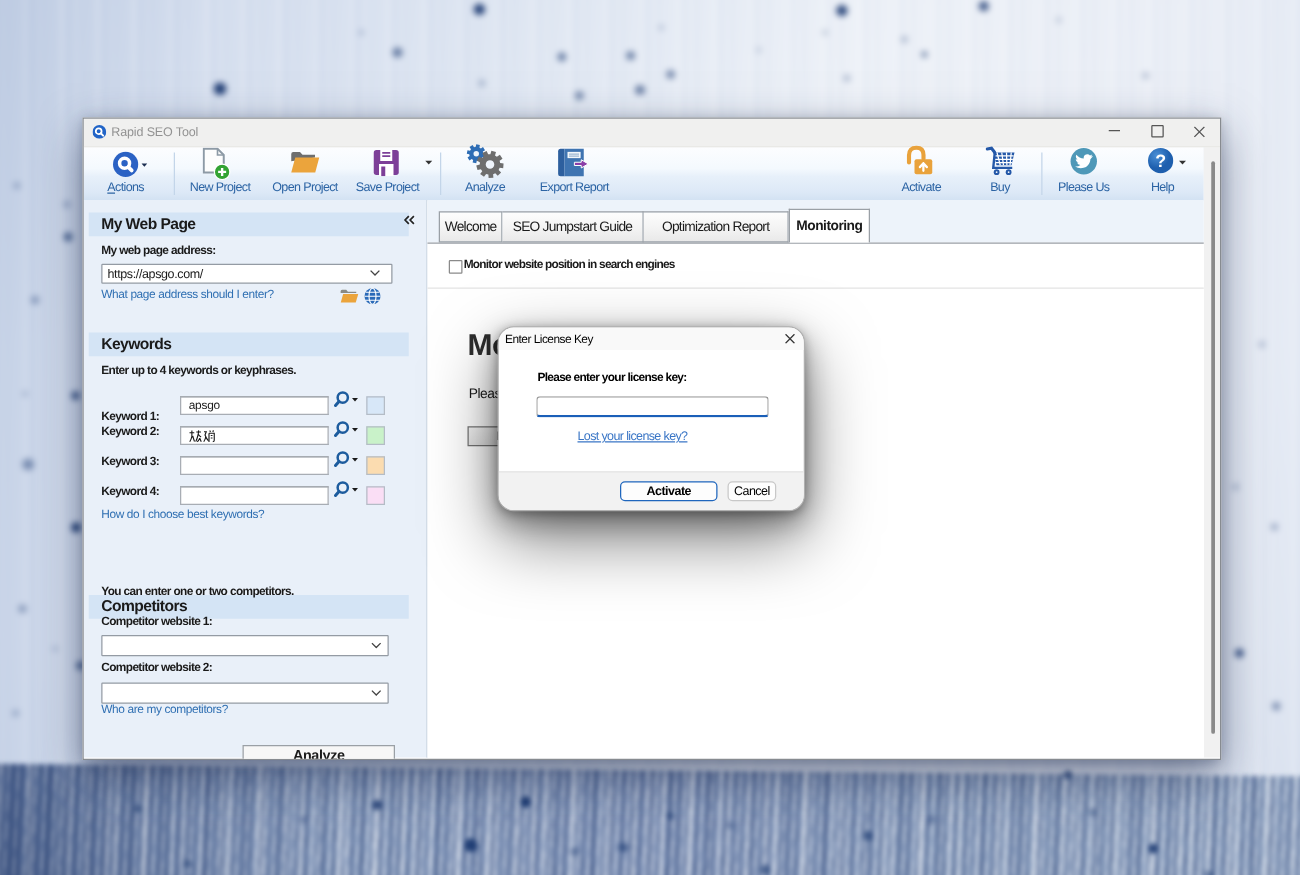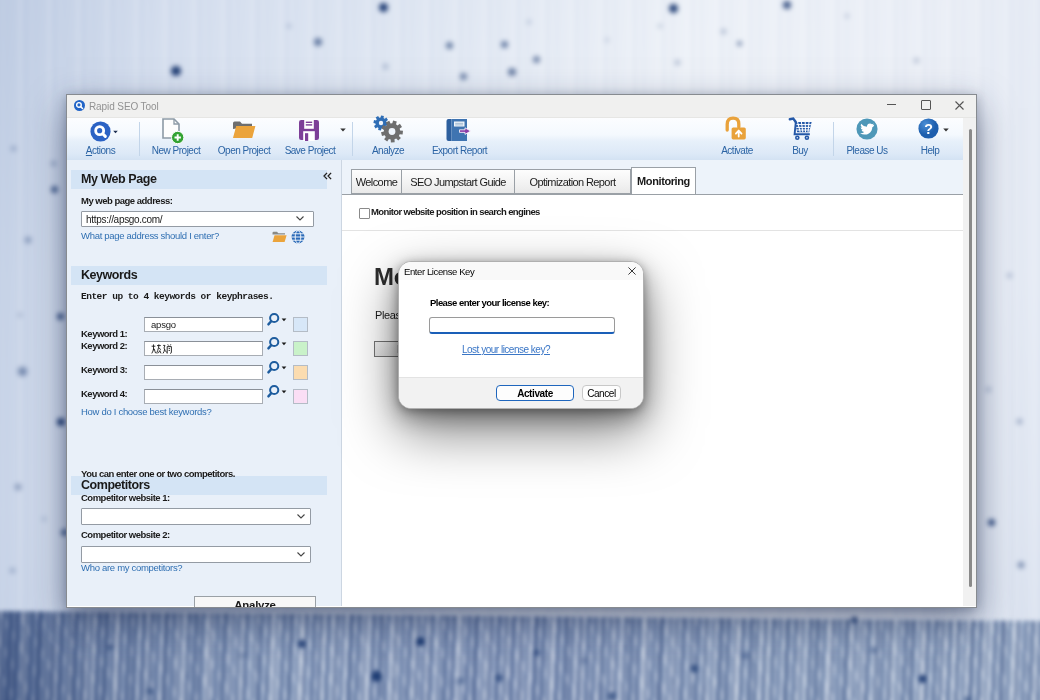--- a/index.html
+++ b/index.html
@@ -288,21 +288,21 @@
         </svg>
       <svg class="abs" style="left:224px;top:135px" width="14" height="14" viewBox="0 0 14 14">
           <circle cx="7" cy="7" r="6.4" fill="#2a6ab8"></circle>
           <ellipse cx="7" cy="7" rx="2.8" ry="6.4" fill="none" stroke="#fff" stroke-width="0.9"></ellipse>
           <line x1="0.6" y1="7" x2="13.4" y2="7" stroke="#fff" stroke-width="0.9"></line>
           <line x1="1.5" y1="3.8" x2="12.5" y2="3.8" stroke="#fff" stroke-width="0.9"></line>
           <line x1="1.5" y1="10.2" x2="12.5" y2="10.2" stroke="#fff" stroke-width="0.9"></line>
         </svg>
 
       <div class="phead abs" style="top:171px;">Keywords</div>
-      <div class="plab abs" style="left:14px;top:196px;font-family:Liberation Mono, monospace;">Enter up to 4 keywords or keyphrases.</div>
+      <div class="plab abs" style="left:14px;top:196px;">Enter up to 4 keywords or keyphrases.</div>
       <div class="klab abs" style="top:221px;margin-top:12px;">Keyword 1:</div>
       <div class="kinput abs" style="top:222px;font-size:9.5px;letter-spacing:-0.2px;line-height:13px;padding-left:6px;">apsgo</div>
       <div class="klab abs" style="top:245px;">Keyword 2:</div>
       <div class="kinput abs" style="top:246px;"></div>
       <svg class="abs" style="left:84px;top:249px" width="21" height="10" viewBox="0 0 21 10">
         <g stroke="#1a1a1a" stroke-width="0.9" fill="none">
           <path d="M0.6,2.2 L4.4,2.2 M2.5,0.4 L2.5,6.2 M0.8,9.4 Q2.2,7.2 2.6,4.6 M3.2,4.8 Q4,7.6 4.6,9.2"></path>
           <path d="M6,1.6 L9.8,1.6 M7.9,0.3 L7.6,3.4 Q6.8,6.8 5.6,9.3 M7.6,3.4 Q8.6,5 9.9,5.6 M8.8,6.6 Q8,8.4 6.8,9.4 M8.8,6.6 L10,9.4"></path>
           <path d="M12.2,1.4 L14,1.4 L13,4 Q14,6.8 15.8,8.6 M12,9.4 Q13.4,7.6 13.6,5.2"></path>
           <path d="M16.2,2.6 L20.4,2.6 L20.4,8.2 Q20.4,9.4 19.2,9.4 M16.2,2.6 L16.2,9.6 M17.6,4.4 L19,4.4 M17.6,6.4 L19,6.4 M16.8,0.4 L17.4,1.6 M19.8,0.3 L19.2,1.5"></path>

